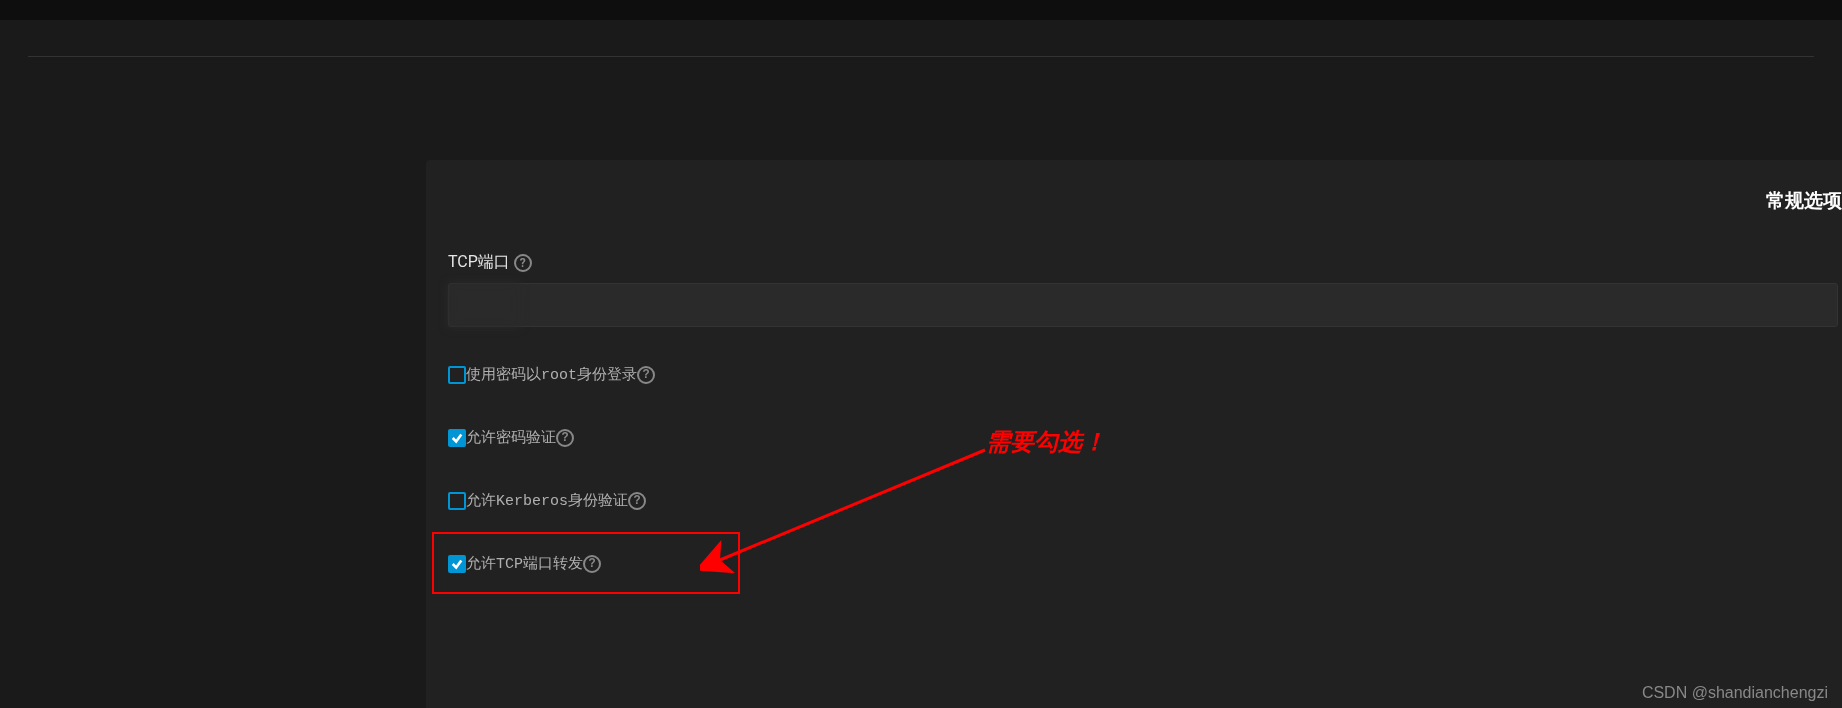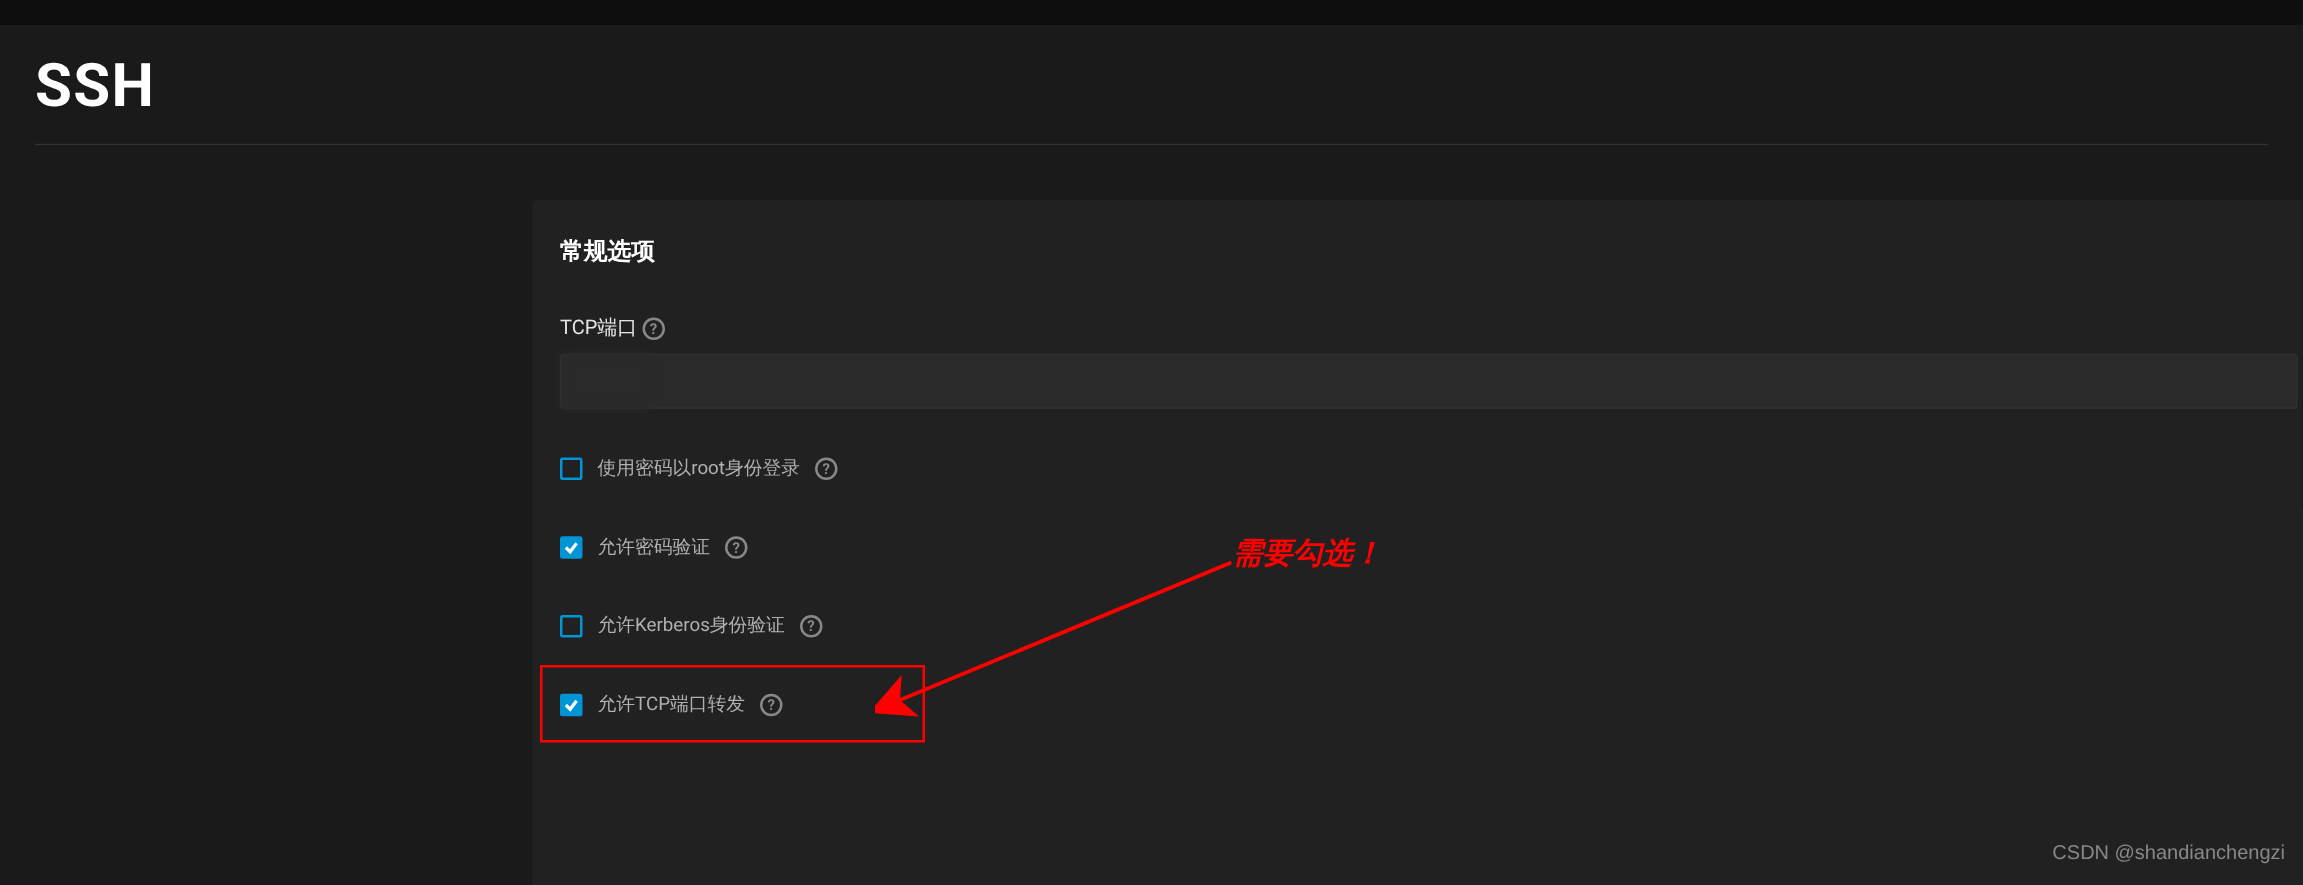--- a/index.html
+++ b/index.html
@@ -49,20 +49,21 @@
     border-top-left-radius: 4px;
   }
   .panel-inner {
     padding-left: 22px;
   }
   .panel-title {
     color: #fff;
     font-size: 19px;
     font-weight: 600;
     margin: 0 0 38px 0;
+    text-align: right;
   }
   .field-label-row {
     display: flex;
     align-items: center;
     gap: 4px;
     margin-bottom: 10px;
   }
   .field-label {
     color: #e6e6e6;
     font-size: 16px;
@@ -101,22 +102,22 @@
     left: 0; top:0;
     width: 72px;
     height: 100%;
     background: #2a2a2a;
     filter: blur(4px);
     pointer-events: none;
   }
   .checkbox-row {
     display: flex;
     align-items: center;
-    gap: 12px;
     margin-bottom: 44px;
+    font-family: Liberation Mono, monospace;
   }
   .checkbox {
     width: 18px;
     height: 18px;
     border: 2px solid #0095d5;
     border-radius: 2px;
     display: inline-flex;
     align-items: center;
     justify-content: center;
     cursor: pointer;
@@ -156,41 +157,40 @@
     pointer-events: none;
     white-space: nowrap;
   }
   .annotation-arrow {
     position: absolute;
     pointer-events: none;
   }
   .watermark {
     position: absolute;
     right: 14px;
-    bottom: 16px;
+    bottom: 6px;
     color: #888;
     font-size: 16px;
     font-family: Arial, sans-serif;
   }
   .input-wrap{
     position: relative;
     width: 1390px;
     margin-bottom: 38px;
   }
   .input-wrap .text-input{
     margin-bottom:0;
   }
 </style>
 </head>
 <body>
 
 <div class="topbar"></div>
 
 <div class="header">
-  <h1 class="page-title">SSH</h1>
 </div>
 <hr class="divider">
 
 <div class="panel">
   <div class="panel-inner">
     <h2 class="panel-title">常规选项</h2>
 
     <div class="field-label-row">
       <span class="field-label">TCP端口</span>
       <span class="help-icon">?</span>

